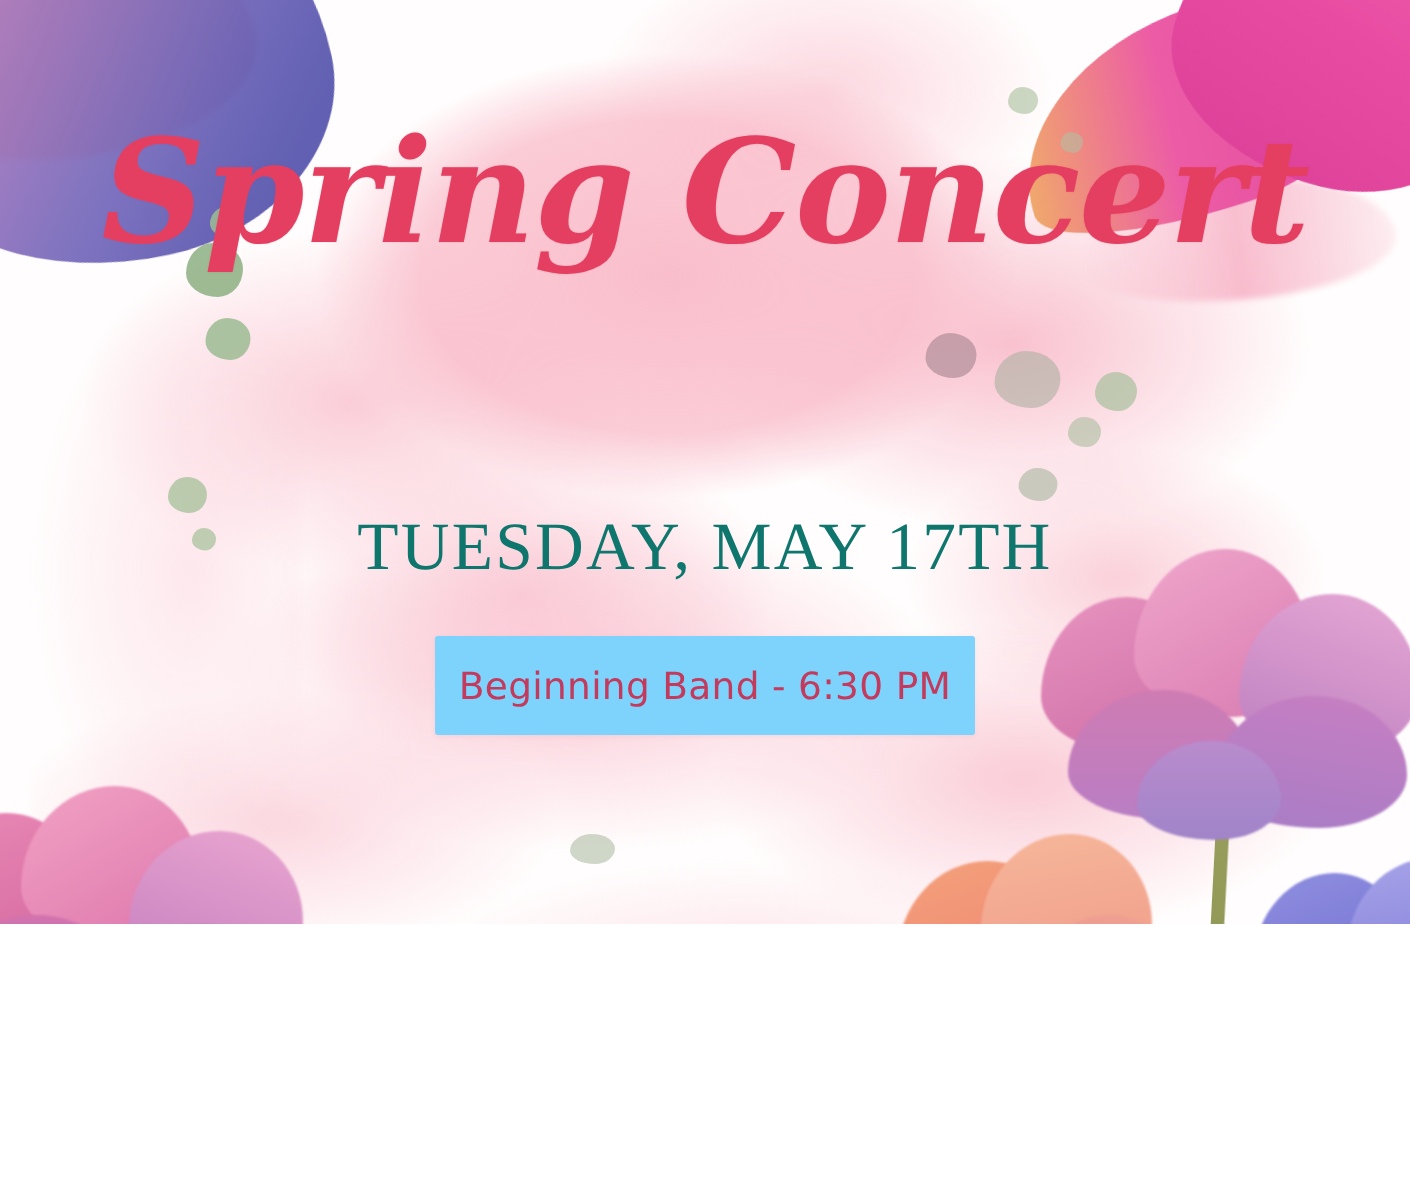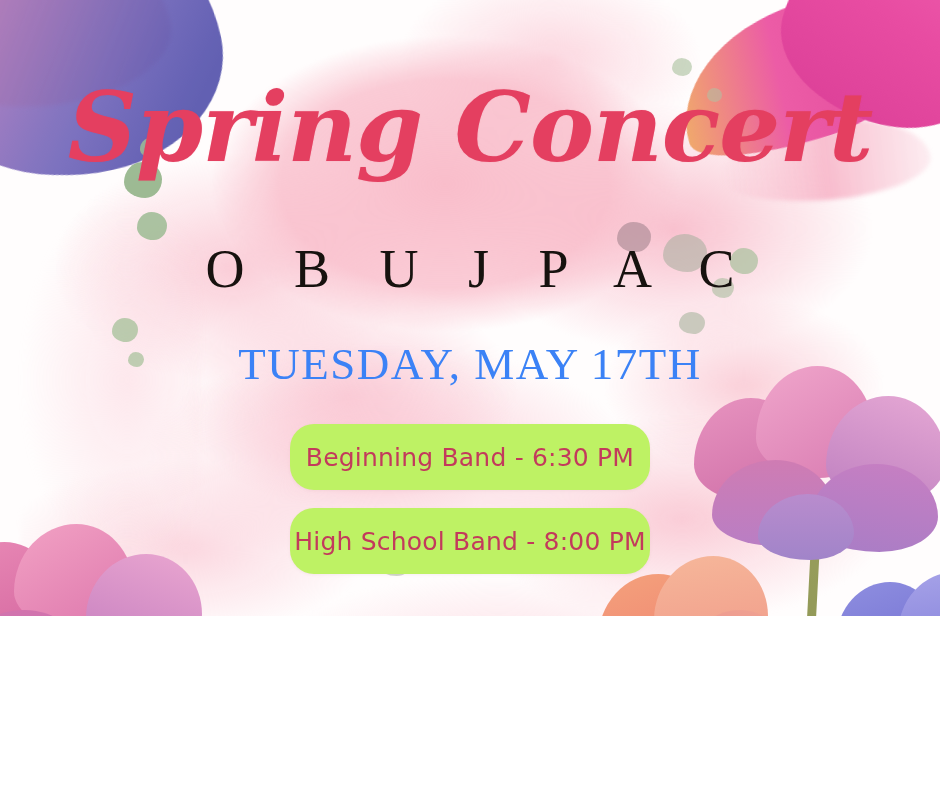--- a/index.html
+++ b/index.html
@@ -171,36 +171,36 @@
   #date {
     position: absolute;
     left: 0;
     right: 0;
     top: 338px;
     text-align: center;
     font-family: "Liberation Serif", serif;
     font-weight: 400;
     font-size: 45px;
     letter-spacing: 1.5px;
-    color: #3b82f6;
+    color: #0f766e;
   }
 
   
   #schedule {
     position: absolute;
     left: 290px;
     top: 424px;
     width: 360px;
   }
   .pill {
     position: relative;
     height: 66px;
     margin-bottom: 18px;
-    background: #bef264;
-    border-radius: 24px;
+    background: #7dd3fc;
+    border-radius: 2px;
     box-shadow: 0 1px 3px rgba(180,120,140,0.10);
     display: flex;
     align-items: center;
     justify-content: center;
   }
   .pill-label {
     font-family: "DejaVu Sans", sans-serif;
     font-size: 25px;
     font-weight: 400;
     color: #c33a5c;
@@ -279,26 +279,22 @@
   <div class="splat" style="left:672px; top:58px;  width:20px;  height:18px; background:#a9c19d; opacity:0.6;"></div>
   <div class="splat" style="left:707px; top:88px;  width:15px;  height:14px; background:#b0c2a4; opacity:0.55;"></div>
   <div class="splat" style="left:380px; top:556px; width:30px;  height:20px; background:#a9b99f; opacity:0.55;"></div>
   <div class="splat" style="left:488px; top:744px; width:26px;  height:22px; background:#9eae93; opacity:0.6;"></div>
   <div class="splat" style="left:244px; top:686px; width:22px;  height:18px; background:#9a8f86; opacity:0.55;"></div>
   <div class="splat" style="left:333px; top:752px; width:7px;   height:7px;  background:#3a3230; opacity:0.8;"></div>
   <div class="splat" style="left:228px; top:660px; width:9px;   height:8px;  background:#4a3c38; opacity:0.75;"></div>
 
   <div id="headline-script">Spring Concert</div>
 
-  <div id="venue">O B U   J P A C</div>
 
   <div id="date">TUESDAY, MAY 17TH</div>
 
   <div id="schedule">
     <div class="pill">
       <span class="pill-label">Beginning Band - 6:30 PM</span>
     </div>
-    <div class="pill">
-      <span class="pill-label">High School Band - 8:00 PM</span>
-    </div>
   </div>
 
 </div>
 
 </body></html>

